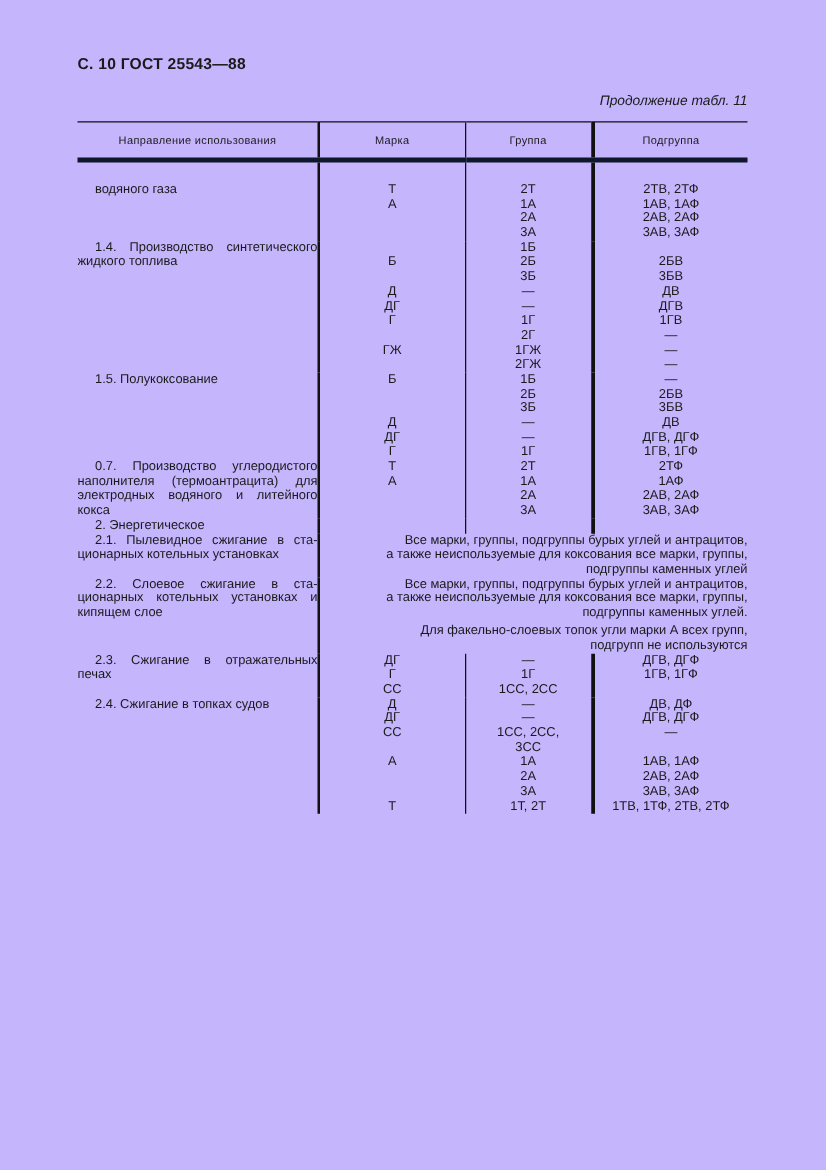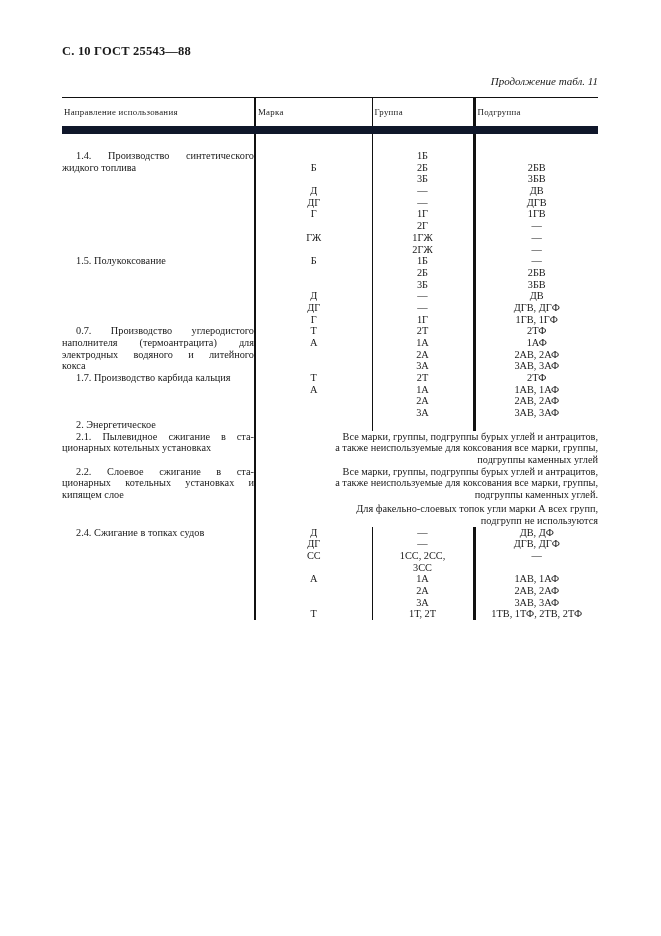--- a/index.html
+++ b/index.html
@@ -1,41 +1,41 @@
 <!DOCTYPE html>
 <html><head>
 <meta charset="utf-8">
 <style>
   html,body{margin:0;padding:0;background:#e8e8e8;}
   .page{
     position:relative;
     width:661px;height:936px;
-    background:#ffffff;
-    font-family:Liberation Serif, serif;
+    background:#c4b5fd;
+    font-family:Liberation Sans, sans-serif;
     color:#1a1a1a;
     overflow:hidden;
   }
   .page-header{
     position:absolute;left:62px;top:44px;
     font-size:12.5px;font-weight:bold;letter-spacing:.2px;
     white-space:nowrap;
   }
   .caption{
     position:absolute;right:63px;top:75px;
     font-size:11px;font-style:italic;white-space:nowrap;text-align:center;
   }
   table.gost{
     position:absolute;left:62px;top:97px;
     width:536px;border-collapse:collapse;table-layout:fixed;
   }
   table.gost th{
     border-top:1.5px solid #111;
-    border-bottom:8px solid #0f172a;
+    border-bottom:4px solid #0f172a;
     font-weight:normal;font-size:8.8px;letter-spacing:.3px;
-    text-align:left;vertical-align:middle;
+    text-align:center;vertical-align:middle;
     padding:9px 2px;white-space:nowrap;overflow:hidden;
   }
   table.gost td{vertical-align:top;padding:0;}
   tbody td{padding-top:7px;}
   tbody tr:first-child td{padding-top:16px;}
   .b1{border-left:2px solid #111;}
   .b2{border-left:1px solid #111;}
   .b3{border-left:3px solid #111;}
   .ln{
     height:11.7px;line-height:11.7px;font-size:10.3px;
@@ -68,20 +68,41 @@
       <tr>
         <th>Направление использования</th>
         <th class="b1">Марка</th>
         <th class="b2">Группа</th>
         <th class="b3">Подгруппа</th>
       </tr>
     </thead>
     <tbody>
         <tr>
           <td class="c1">
+            <div class="ln ind">водяного газа</div>
+          </td>
+          <td class="cc b1">
+            <div class="ln">Т</div>
+            <div class="ln">А</div>
+          </td>
+          <td class="cc b2">
+            <div class="ln">2Т</div>
+            <div class="ln">1А</div>
+            <div class="ln">2А</div>
+            <div class="ln">3А</div>
+          </td>
+          <td class="cc b3">
+            <div class="ln">2ТВ, 2ТФ</div>
+            <div class="ln">1АВ, 1АФ</div>
+            <div class="ln">2АВ, 2АФ</div>
+            <div class="ln">3АВ, 3АФ</div>
+          </td>
+        </tr>
+        <tr>
+          <td class="c1">
             <div class="ln ind just">1.4. Производство синтетического</div>
             <div class="ln">жидкого топлива</div>
           </td>
           <td class="cc b1">
             <div class="ln">&nbsp;</div>
             <div class="ln">Б</div>
             <div class="ln">&nbsp;</div>
             <div class="ln">Д</div>
             <div class="ln">ДГ</div>
             <div class="ln">Г</div>
@@ -153,41 +174,20 @@
           </td>
           <td class="cc b2">
             <div class="ln">2Т</div>
             <div class="ln">1А</div>
             <div class="ln">2А</div>
             <div class="ln">3А</div>
           </td>
           <td class="cc b3">
             <div class="ln">2ТФ</div>
             <div class="ln">1АФ</div>
-            <div class="ln">2АВ, 2АФ</div>
-            <div class="ln">3АВ, 3АФ</div>
-          </td>
-        </tr>
-        <tr>
-          <td class="c1">
-            <div class="ln ind">1.7. Производство карбида кальция</div>
-          </td>
-          <td class="cc b1">
-            <div class="ln">Т</div>
-            <div class="ln">А</div>
-          </td>
-          <td class="cc b2">
-            <div class="ln">2Т</div>
-            <div class="ln">1А</div>
-            <div class="ln">2А</div>
-            <div class="ln">3А</div>
-          </td>
-          <td class="cc b3">
-            <div class="ln">2ТФ</div>
-            <div class="ln">1АВ, 1АФ</div>
             <div class="ln">2АВ, 2АФ</div>
             <div class="ln">3АВ, 3АФ</div>
           </td>
         </tr>
         <tr>
           <td class="c1">
             <div class="ln ind">2. Энергетическое</div>
           </td>
           <td class="cc b1"></td>
           <td class="cc b2"></td>
@@ -219,20 +219,41 @@
               <div class="ln">подгруппы каменных углей.</div>
             </div>
             <div class="para2">
               <div class="ln">Для факельно-слоевых топок угли марки А всех групп,</div>
               <div class="ln">подгрупп не используются</div>
             </div>
           </td>
         </tr>
         <tr>
           <td class="c1">
+            <div class="ln ind just">2.3. Сжигание в отражательных</div>
+            <div class="ln">печах</div>
+          </td>
+          <td class="cc b1">
+            <div class="ln">ДГ</div>
+            <div class="ln">Г</div>
+            <div class="ln">СС</div>
+          </td>
+          <td class="cc b2">
+            <div class="ln">—</div>
+            <div class="ln">1Г</div>
+            <div class="ln">1СС, 2СС</div>
+          </td>
+          <td class="cc b3">
+            <div class="ln">ДГВ, ДГФ</div>
+            <div class="ln">1ГВ, 1ГФ</div>
+            <div class="ln">&nbsp;</div>
+          </td>
+        </tr>
+        <tr>
+          <td class="c1">
             <div class="ln ind">2.4. Сжигание в топках судов</div>
           </td>
           <td class="cc b1">
             <div class="ln">Д</div>
             <div class="ln">ДГ</div>
             <div class="ln">СС</div>
             <div class="ln">&nbsp;</div>
             <div class="ln">А</div>
             <div class="ln">&nbsp;</div>
             <div class="ln">&nbsp;</div>

